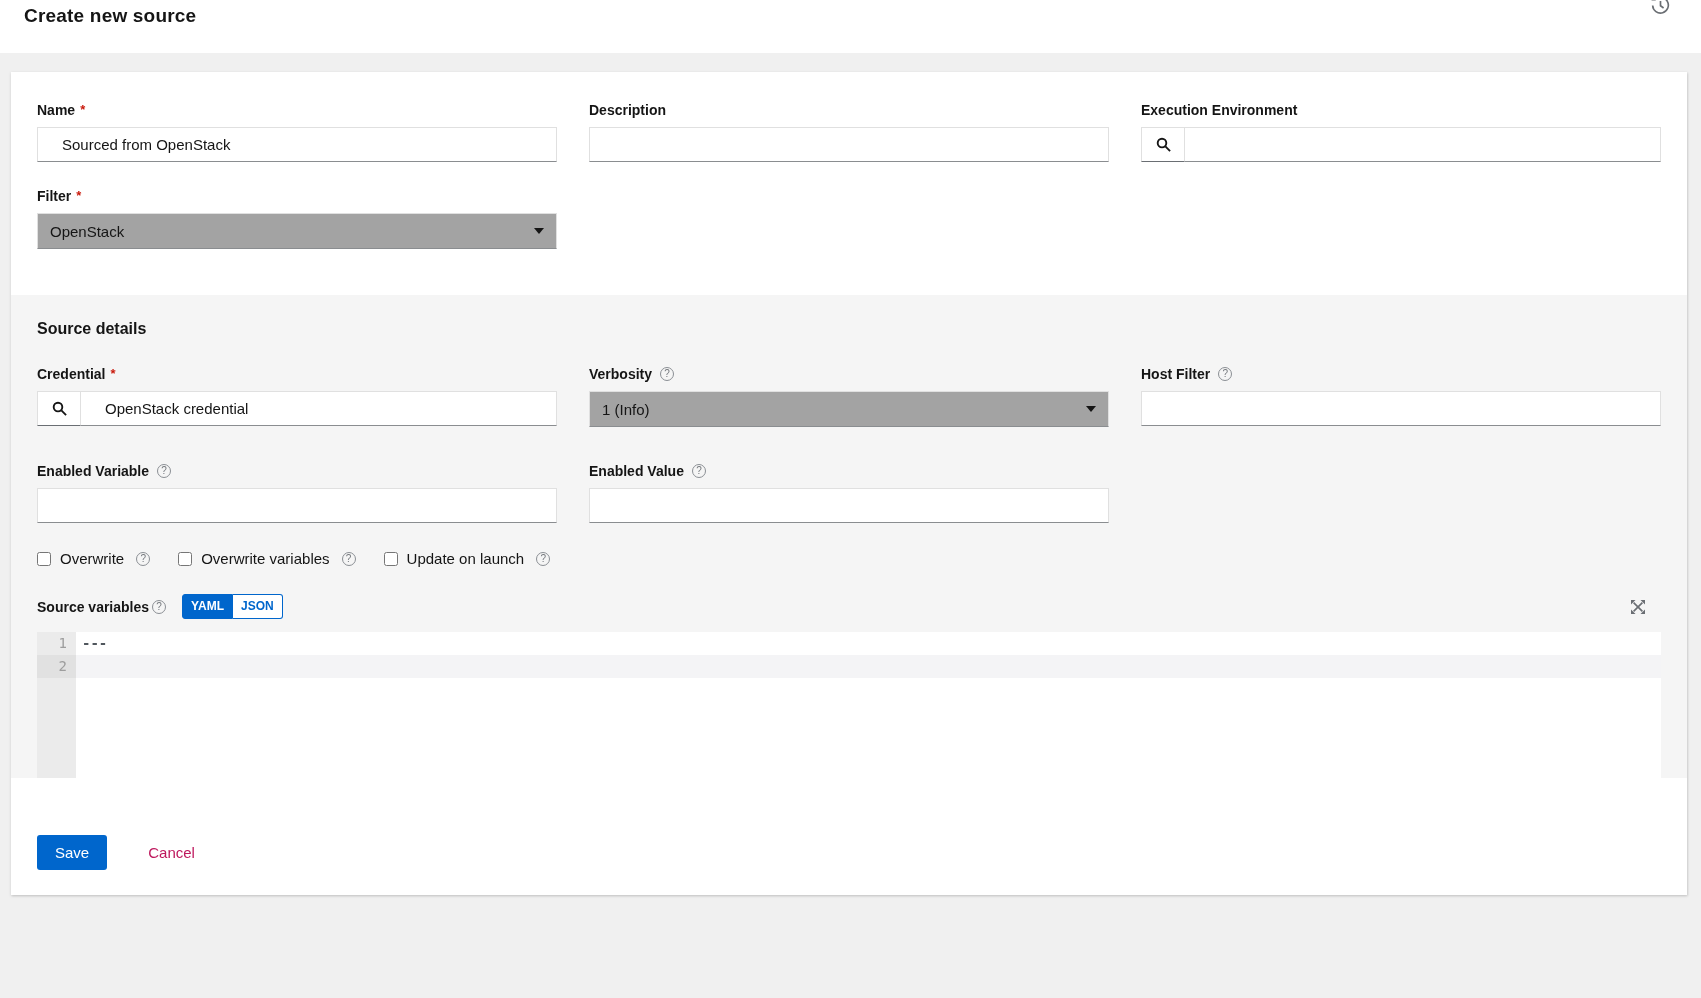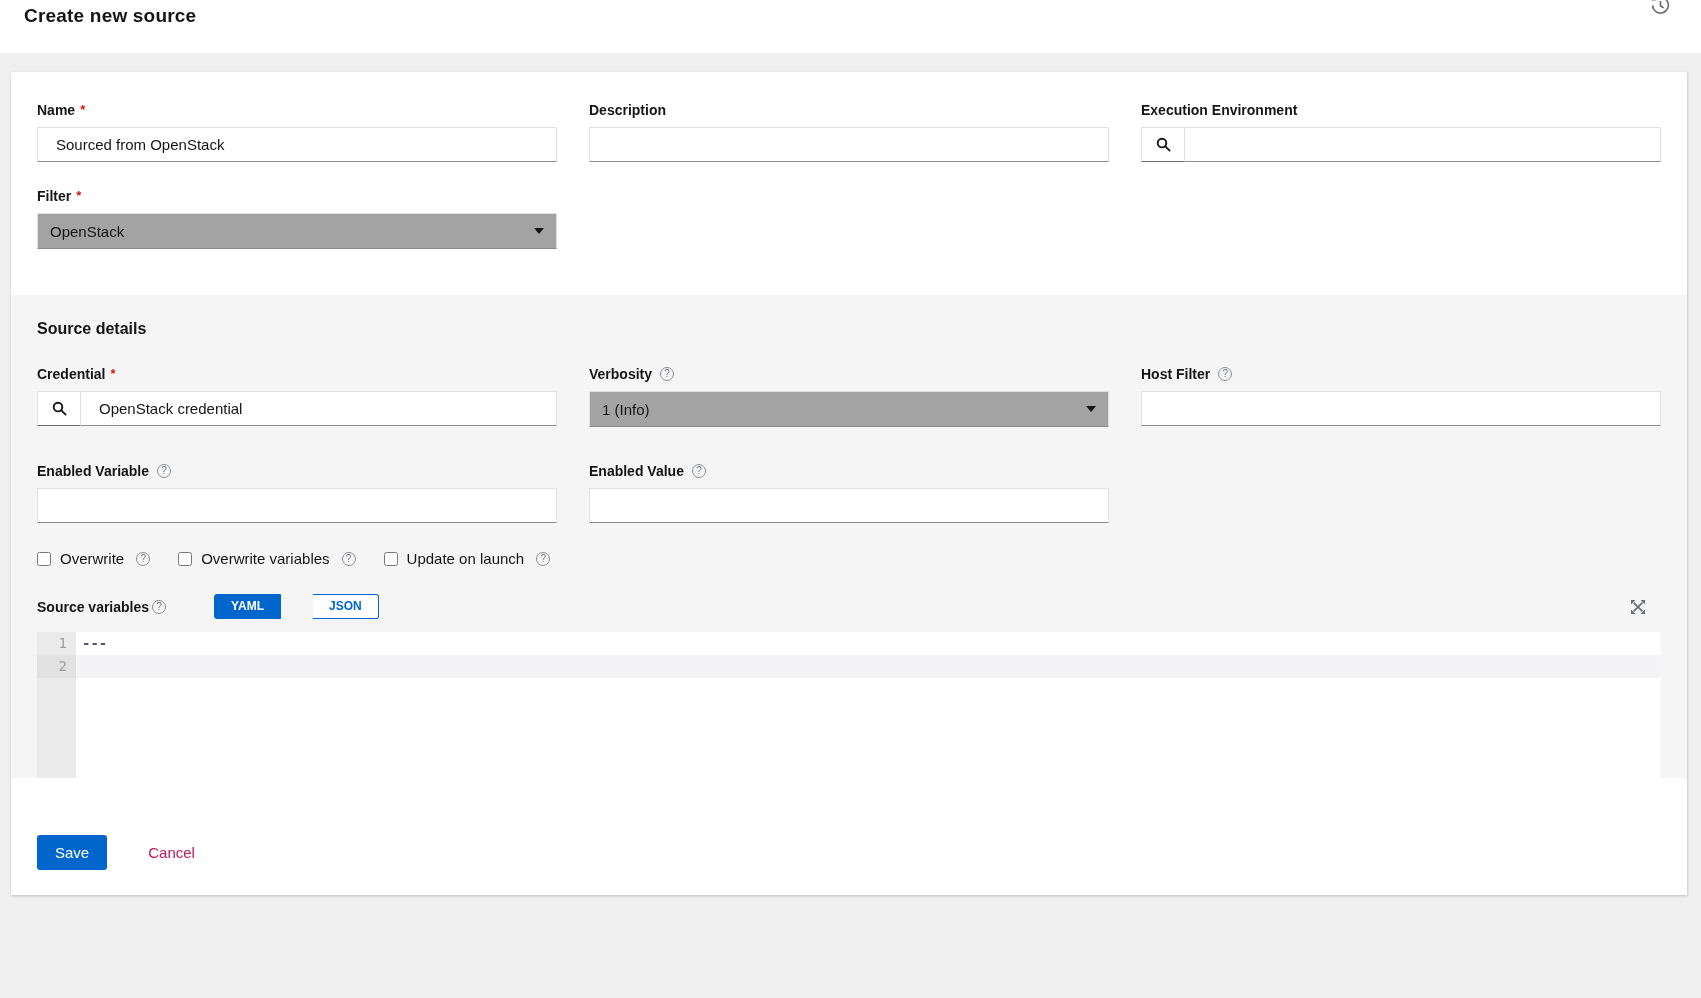--- a/index.html
+++ b/index.html
@@ -22,21 +22,21 @@
   .field-label{display:flex;align-items:center;gap:5px;font-size:14px;font-weight:700;line-height:16px;margin-bottom:9px;}
   .req{color:#c9190b;font-size:13px;line-height:10px;}
   .req::before{content:"*";}
   .help-icon{display:inline-flex;align-items:center;justify-content:center;width:14px;height:14px;
              border:1px solid #8b8f94;border-radius:50%;color:#74787d;font-size:10px;font-weight:400;
              box-sizing:border-box;cursor:pointer;margin-left:3px;}
   .help-icon::before{content:"?";}
 
   .text-input{width:100%;box-sizing:border-box;height:35px;background:#fff;
               border:1px solid #e0e0e0;border-bottom:1px solid #8a8d90;
-              padding:0 18px;font-size:15px;color:#151515;font-family:inherit;}
+              padding:0 24px;font-size:15px;color:#151515;font-family:inherit;}
 
   .input-group{display:flex;}
   .search-btn{width:44px;height:35px;flex:0 0 44px;background:#fff;cursor:pointer;
               border:1px solid #e0e0e0;border-bottom:1px solid #6a6e73;
               display:flex;align-items:center;justify-content:center;}
   .input-group .text-input{border-left:none;flex:1;}
 
   .select-box{height:35px;background:#a3a3a3;border:1px solid #e0e0e0;border-bottom:1px solid #8a8d90;
               display:flex;align-items:center;justify-content:space-between;
               padding:17px 12px;font-size:15px;cursor:pointer;box-sizing:border-box;}
@@ -50,21 +50,21 @@
   .mb27{margin-bottom:27px;}
 
   .uo-heading{font-size:14px;font-weight:700;margin-bottom:13px;}
   .cb-row{display:flex;align-items:flex-start;gap:28px;margin-bottom:27px;}
   .cb-item{display:flex;align-items:center;gap:9px;font-size:15px;}
   .cb-item input[type=checkbox]{width:14px;height:14px;margin:0;cursor:pointer;}
 
   .sv-row{display:flex;align-items:center;margin-bottom:13px;}
   .sv-label{font-size:14px;font-weight:700;}
   .toggle-group{display:flex;margin-left:16px;}
-  .toggle-btn{font-size:12px;font-weight:700;padding:4px 16px;cursor:pointer;font-family:inherit;line-height:15px;margin-left:32px;}
+  .toggle-btn{font-size:12px;font-weight:700;padding:4px 8px;cursor:pointer;font-family:inherit;line-height:15px;}
   .toggle-btn.active{background:#0066cc;color:#fff;border:1px solid #0066cc;border-radius:3px 0 0 3px;}
   .toggle-btn.inactive{background:#fff;color:#0066cc;border:1px solid #0066cc;border-left:none;border-radius:0 3px 3px 0;}
   .expand-btn{margin-left:auto;margin-right:15px;background:none;border:none;padding:0;cursor:pointer;width:16px;height:16px;}
 
   
   .editor{display:flex;height:146px;background:#fff;font-family:"DejaVu Sans Mono",monospace;font-size:14px;}
   .gutter{width:39px;flex:0 0 39px;background:#ebebeb;}
   .gut-cell{height:23px;line-height:23px;text-align:right;padding-right:9px;color:#9d9d9d;box-sizing:border-box;}
   .gut-cell.active{background:#e1e1e1;}
   .ed-body{flex:1;}

